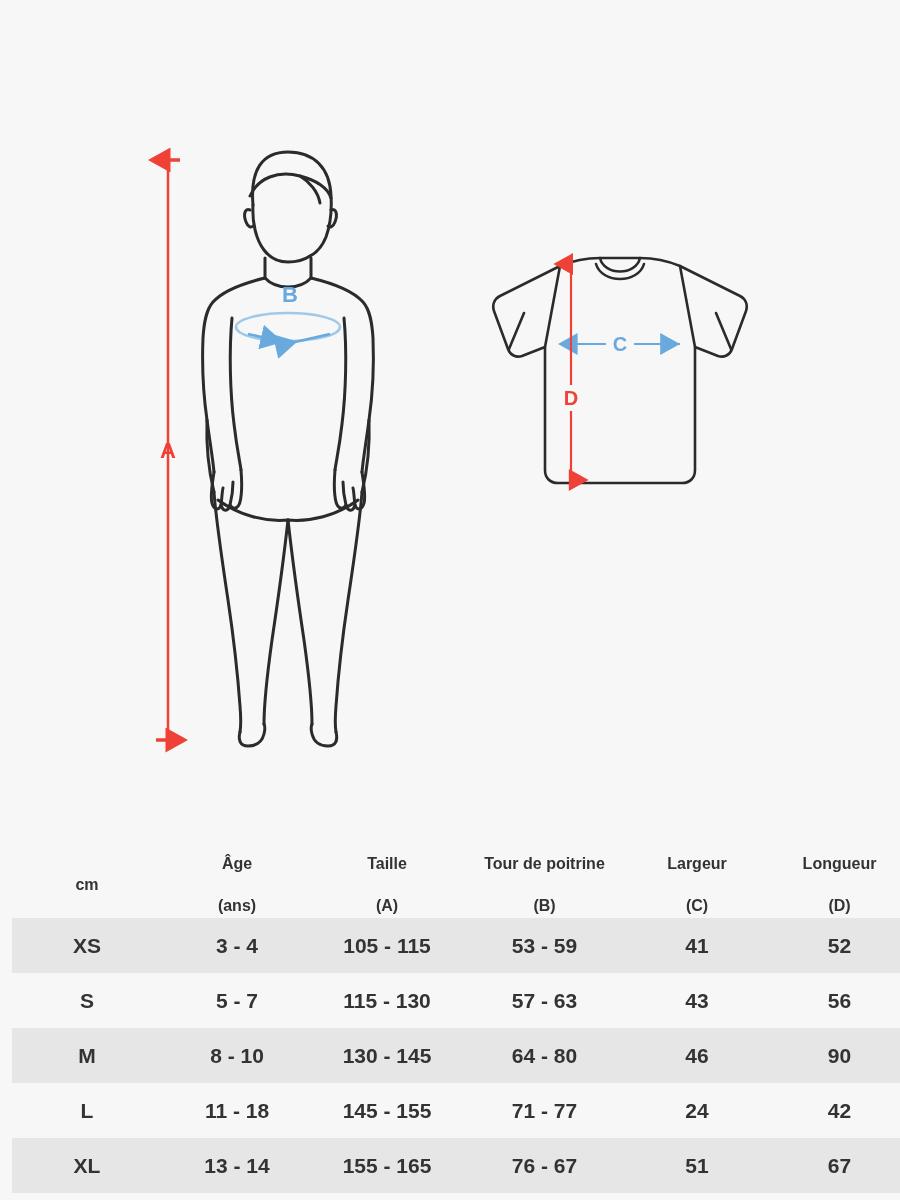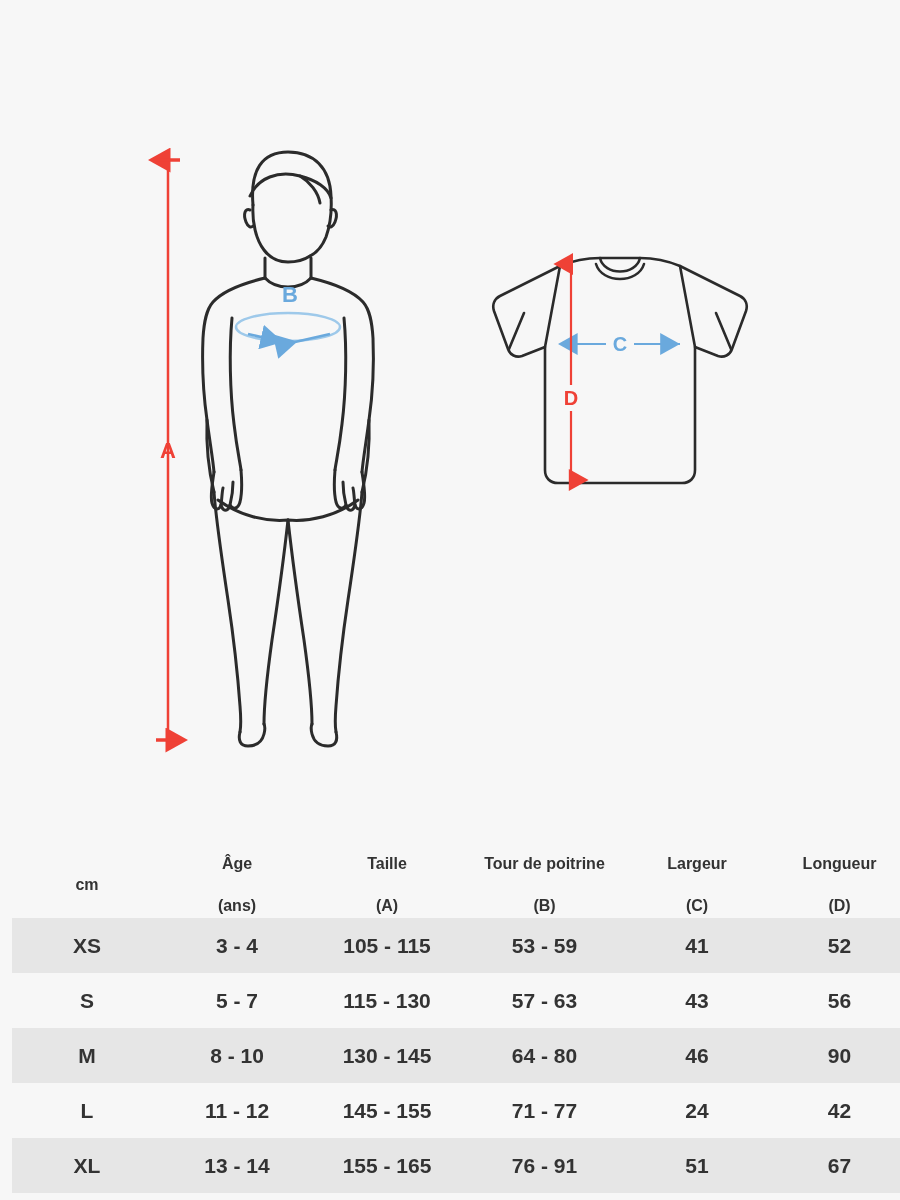--- a/index.html
+++ b/index.html
@@ -304,31 +304,31 @@
         <tr class="odd">
           <td class="size-label">M</td>
           <td>8 - 10</td>
           <td>130 - 145</td>
           <td>64 - 80</td>
           <td>46</td>
           <td>90</td>
         </tr>
         <tr class="even">
           <td class="size-label">L</td>
-          <td>11 - 12</td>
+          <td>11 - 18</td>
           <td>145 - 155</td>
           <td>71 - 77</td>
           <td>24</td>
           <td>42</td>
         </tr>
         <tr class="odd">
           <td class="size-label">XL</td>
           <td>13 - 14</td>
           <td>155 - 165</td>
-          <td>76 - 91</td>
+          <td>76 - 67</td>
           <td>51</td>
           <td>67</td>
         </tr>
       </tbody>
     </table>
   </div>
 
 </div>
 
 </body></html>

